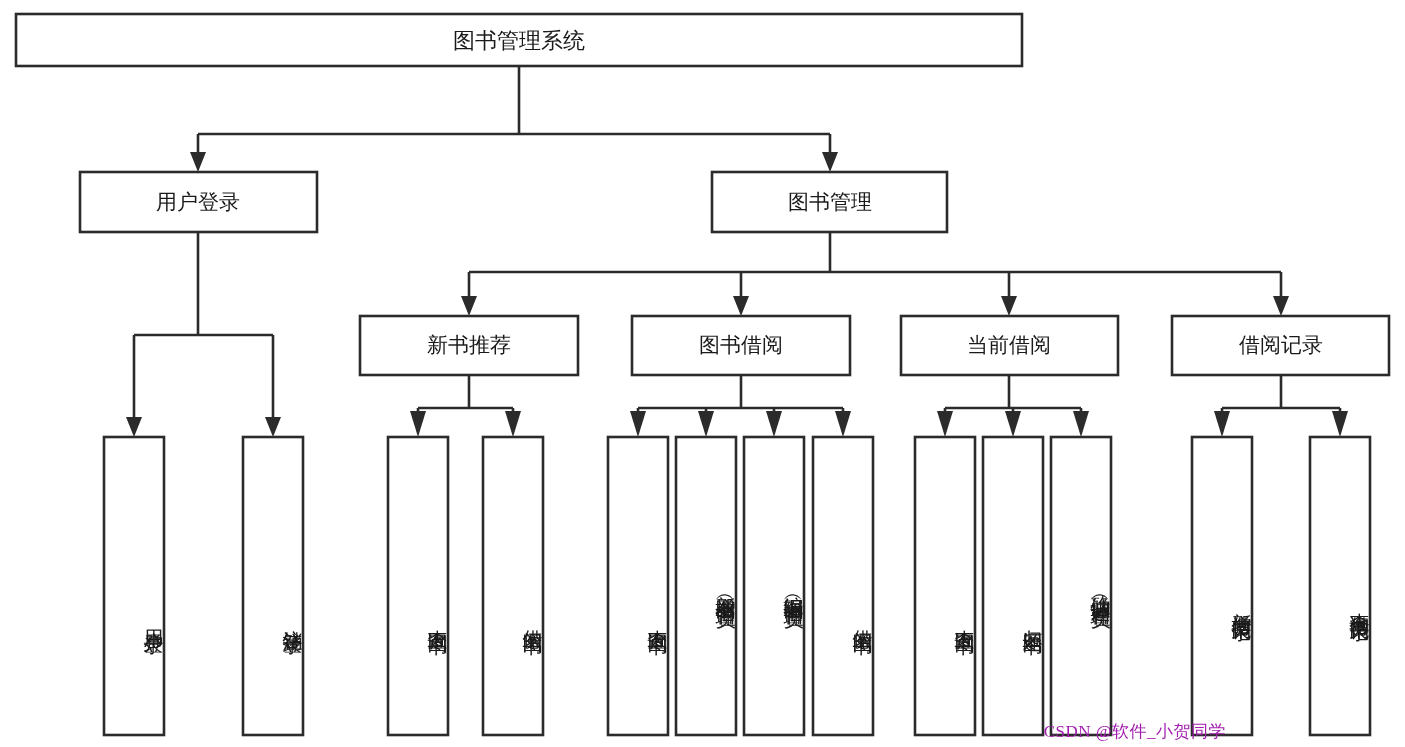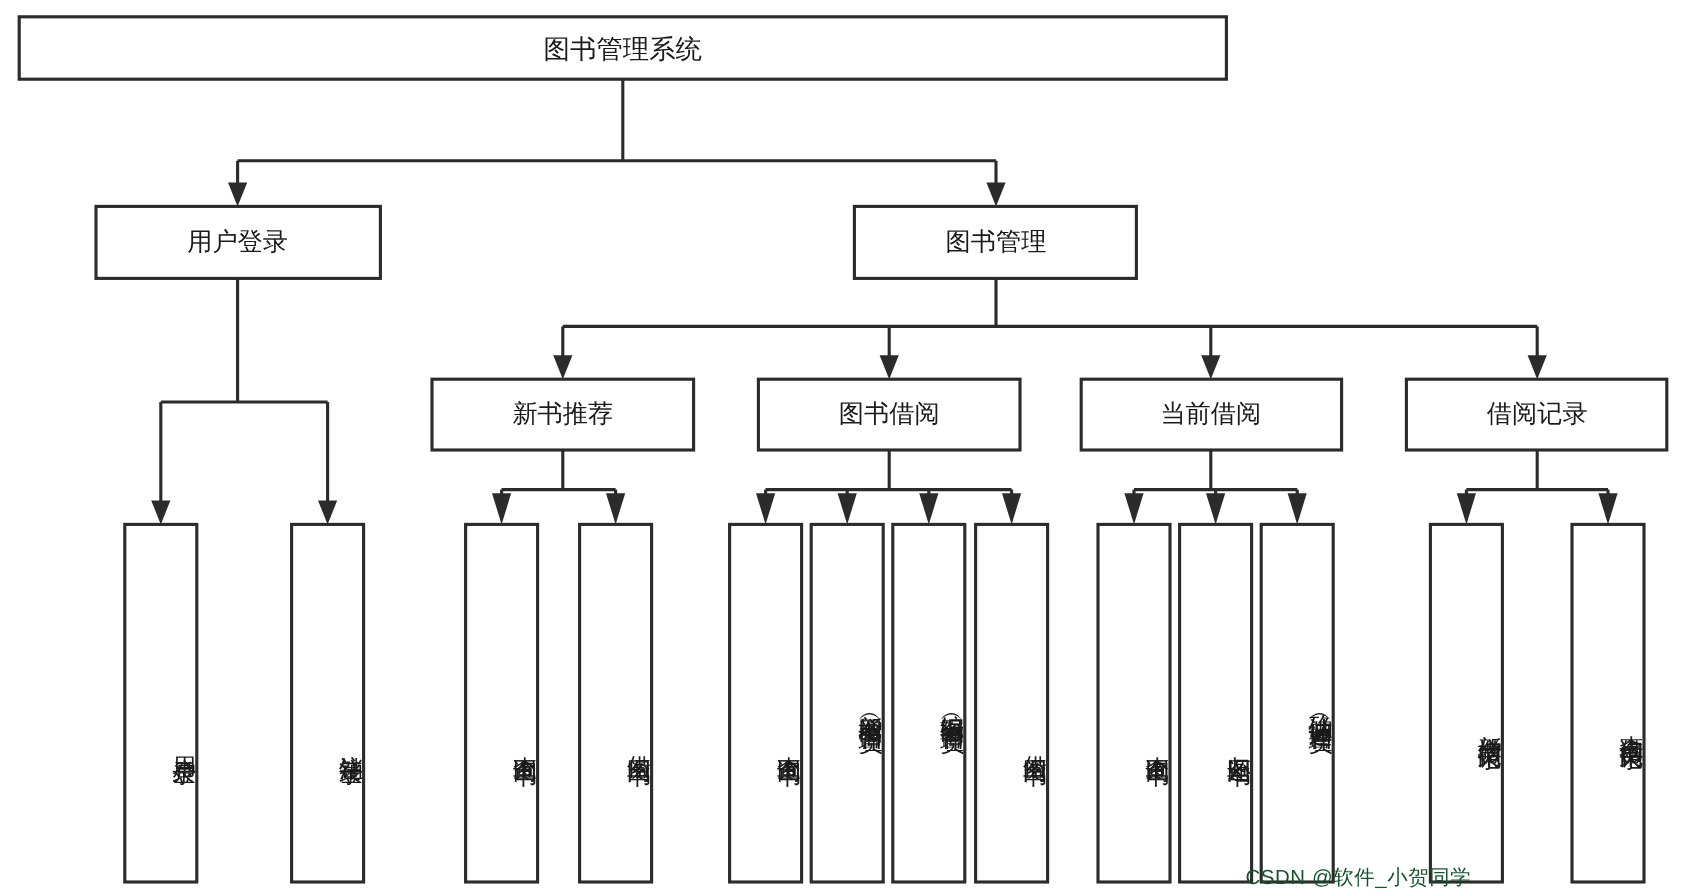--- a/index.html
+++ b/index.html
@@ -64,23 +64,23 @@
     display: flex;
     align-items: flex-start;
     justify-content: center;
     white-space: nowrap;
     pointer-events: none;
   }
   .watermark {
     position: absolute;
     right: 8px;
     bottom: 4px;
-    font-family: Liberation Sans, sans-serif;
+    font-family: Liberation Serif, serif;
     font-size: 17px;
-    color: #14532d;
+    color: #a21caf;
     white-space: nowrap;
     letter-spacing: 0.5px;
   }
 </style>
 </head>
 <body>
 
 <div id="diagram-root">
 
   <svg class="diagram" viewBox="0 0 1405 747">

